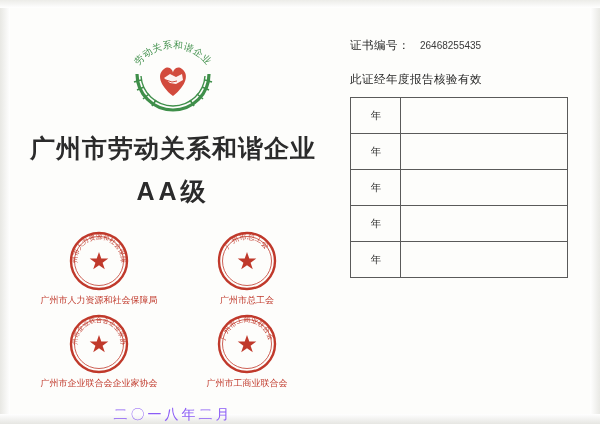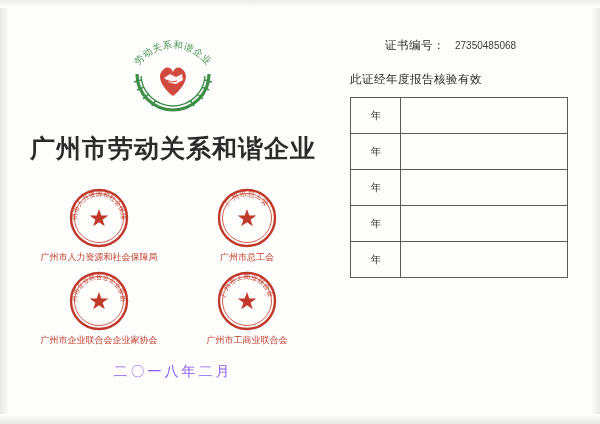--- a/index.html
+++ b/index.html
@@ -132,21 +132,20 @@
   .right-panel {
     position: absolute;
     left: 350px;
     top: 38px;
     width: 232px;
   }
   .field-row {
     display: flex;
     align-items: baseline;
     margin-bottom: 19px;
-    margin-left: 35px;
   }
   .field-label {
     font-size: 11.5px;
     color: #262626;
     white-space: nowrap;
     letter-spacing: 0.5px;
   }
   .field-value {
     font-size: 10px;
     color: #3a3a3a;
@@ -223,20 +222,21 @@
         </g>
 
         <path d="M54,66 C40,55 38,44 45,39 C50,35 54,40 54,43 C54,40 58,35 63,39 C70,44 68,55 54,66 Z" fill="#d24a3d"></path>
 
         <path d="M45,48 L51,44 L57,47 L63,44 L64,50 L57,54 L51,53 Z" fill="#ffffff" opacity="0.92"></path>
         <path d="M47,50 L53,52 L58,51" stroke="#d24a3d" stroke-width="1" fill="none"></path>
       </svg>
     </div>
 
     <div class="cert-title">广州市劳动关系和谐企业</div>
+    <div class="cert-grade">AA级</div>
 
     <div class="seals">
       <div class="seal-row">
 
         <div class="seal-cell">
           <div class="seal">
             <svg width="62" height="62" viewBox="0 0 62 62">
               <circle cx="31" cy="31" r="28" fill="none" stroke="#c0392b" stroke-width="2.4"></circle>
               <circle cx="31" cy="31" r="24.5" fill="none" stroke="#c0392b" stroke-width="0.8"></circle>
               <defs>
@@ -309,21 +309,21 @@
       </div>
     </div>
 
     <div class="issue-date">二〇一八年二月</div>
   </div>
 
   <div class="right-panel">
 
     <div class="field-row">
       <span class="field-label">证书编号：</span>
-      <span class="field-value">27350485068</span>
+      <span class="field-value">26468255435</span>
     </div>
 
 
     <div class="verify-note">此证经年度报告核验有效</div>
 
     <table class="verify-table">
       <tbody>
         <tr>
           <td class="year-cell">年</td>
           <td class="blank-cell"></td>

